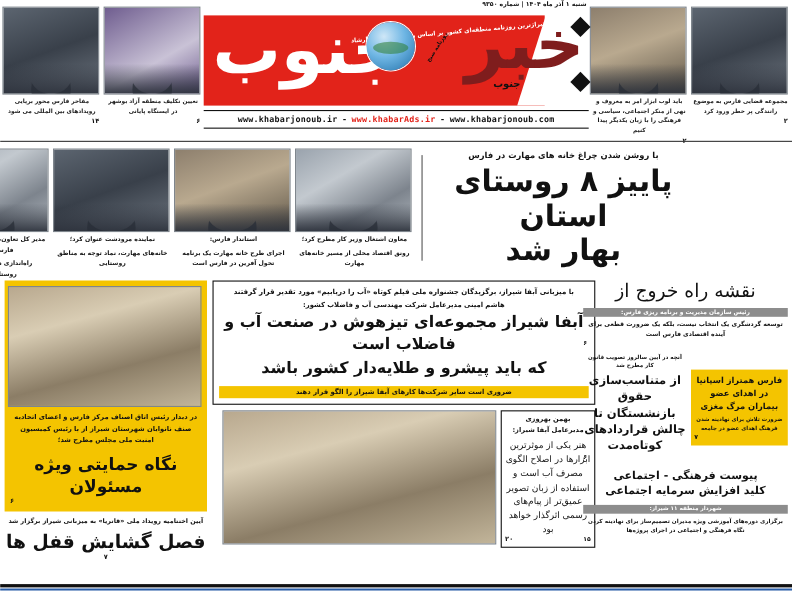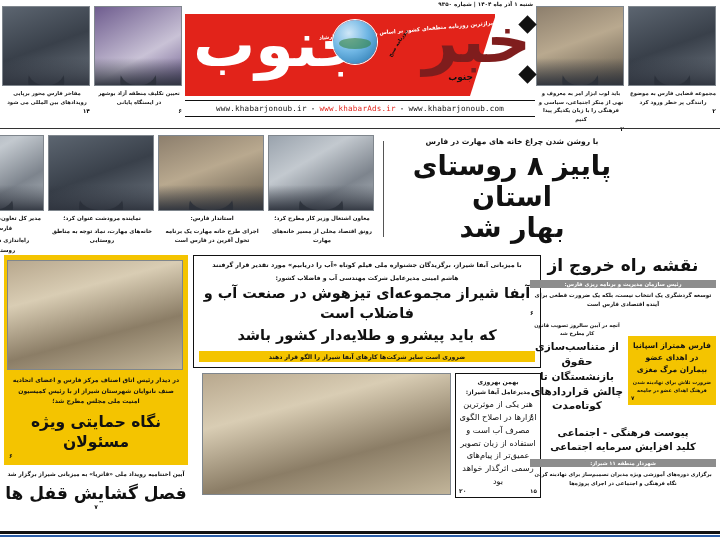--- a/index.html
+++ b/index.html
@@ -84,21 +84,21 @@
   .diamonds{position:absolute;right:-2px;top:12px;width:20px;height:78px;}
   .diamond{
     position:absolute;right:3px;width:13px;height:13px;background:#111;
     transform:rotate(45deg);
   }
   .diamond.d1{top:6px;} .diamond.d2{top:56px;}
   .mast-urls{
     position:absolute;left:0;top:100px;width:350px;height:15px;
     border-top:1.4px solid #111;border-bottom:1.4px solid #111;
     display:flex;align-items:center;justify-content:center;gap:4px;
-    font-size:7.6px;font-weight:normal;letter-spacing:.2px;direction:ltr;
+    font-size:7.6px;font-weight:bold;letter-spacing:.2px;direction:ltr;
     font-family:"DejaVu Sans Mono","Liberation Mono",monospace;
   }
   .mast-urls .u-red{color:#e2231a;}
 
   
   .band2{position:absolute;left:0;top:133px;width:640px;height:120px;}
   .pcard{position:absolute;width:104px;top:2px;}
   .pcard .photo{width:104px;height:74px;}
   .pcard .cap{
     text-align:center;font-size:5.6px;line-height:1.7;font-weight:bold;margin-top:3px;
@@ -148,21 +148,21 @@
   .quotecol{
     width:78px;border:1.2px solid #111;padding:3px 3px;text-align:center;
   }
   .quotecol .who{font-size:6.1px;font-weight:bold;line-height:1.6;}
   .quotecol .txt{font-size:8.2px;font-weight:normal;line-height:1.55;margin-top:2px;}
   .quotecol .pg{font-size:6px;font-weight:bold;text-align:left;}
 
   
   .rightcol{position:absolute;right:4px;top:0;width:186px;}
   .rbox-top{text-align:center;}
-  .rbox-top .h2{font-size:17px;font-weight:bold;line-height:1.25;letter-spacing:-.5px;text-align:center;}
+  .rbox-top .h2{font-size:17px;font-weight:normal;line-height:1.25;letter-spacing:-.5px;text-align:center;}
   .rbox-top .grayband{
     background:#8d8d8d;color:#fff;font-size:5.4px;font-weight:bold;margin-top:4px;padding:1px 2px;
   }
   .rbox-top .sub{font-size:5.6px;font-weight:bold;line-height:1.65;margin-top:3px;}
   .rbox-top .pg{font-size:5.8px;font-weight:bold;text-align:left;}
   .rsplit{display:flex;gap:4px;margin-top:6px;align-items:center;}
   .rsplit .colA{width:95px;text-align:center;}
   .rsplit .colA .kicker{font-size:5.1px;font-weight:bold;line-height:1.55;}
   .rsplit .colA .h3{font-size:10.5px;font-weight:bold;line-height:1.4;margin-top:2px;}
   .rsplit .colA .pg{font-size:5.8px;font-weight:bold;text-align:left;}

